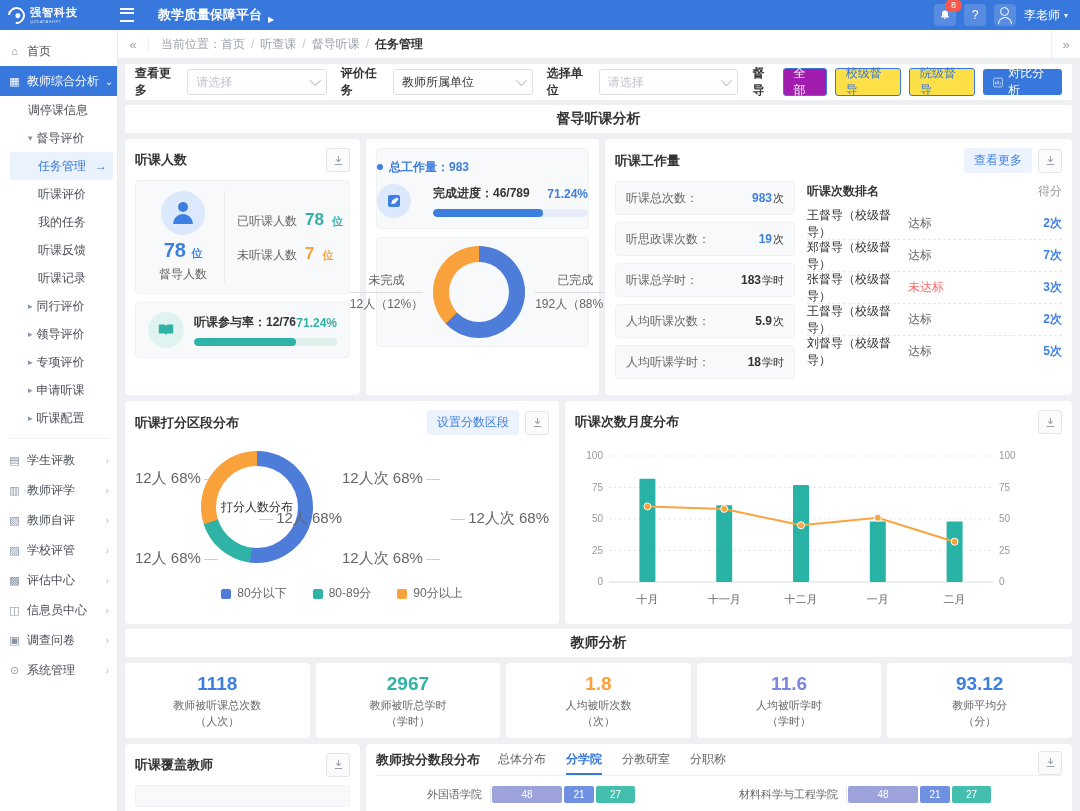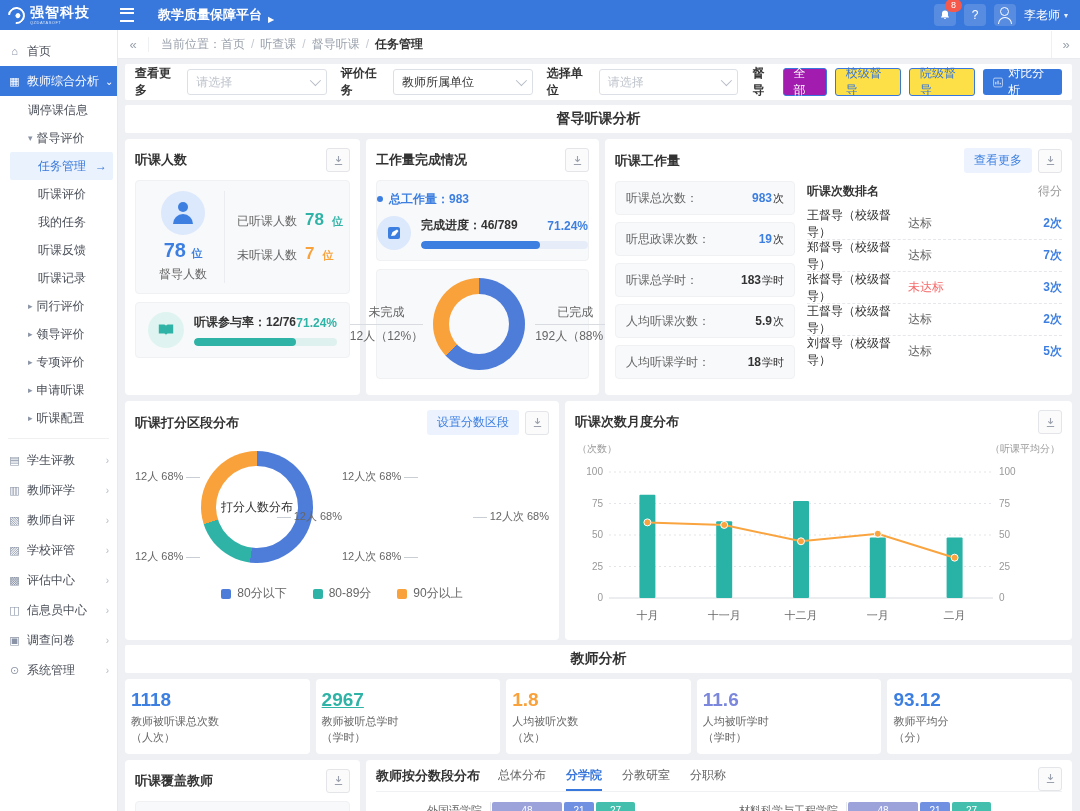--- a/index.html
+++ b/index.html
@@ -4,21 +4,21 @@
 <style>
   html,body{margin:0;padding:0;background:#EEF0F3}
   body{width:1080px;height:811px;overflow:hidden;font-family:"Liberation Sans","DejaVu Sans",sans-serif;font-size:12px;color:#333}
   .app{display:flex;flex-direction:column;height:811px}
   
   .header{height:30px;background:#3877DB;display:flex;align-items:center;color:#fff;flex:0 0 auto}
   .logo-zone{width:118px;box-sizing:border-box;display:flex;align-items:center;gap:5px;padding-left:8px}
   .logo-mark{width:17px;height:17px;border:2px solid #fff;border-radius:50%;border-left-color:transparent;transform:rotate(-40deg);box-sizing:border-box;position:relative}
   .logo-mark::after{content:"";position:absolute;left:5px;top:5px;width:5px;height:5px;background:#fff;border-radius:50%}
   .logo-txt{display:flex;flex-direction:column;line-height:1}
-  .logo-cn{font-size:14px;font-weight:bold;letter-spacing:1px}
+  .logo-cn{font-size:11px;font-weight:bold;letter-spacing:1px}
   .logo-en{font-size:4px;letter-spacing:.5px;opacity:.8;margin-top:2px}
   .hamburger{width:14px;height:10px;border-top:2px solid #fff;border-bottom:2px solid #fff;position:relative;margin:0 10px 0 2px;cursor:pointer}
   .hamburger::after{content:"";position:absolute;left:0;top:2px;width:100%;height:2px;background:#fff}
   .app-title{font-size:13px;font-weight:bold;margin-left:14px;display:flex;align-items:flex-end;gap:6px}
   .app-title .caret{font-size:8px}
   .hspacer{flex:1}
   .hicon{width:22px;height:22px;background:rgba(255,255,255,.16);border-radius:4px;display:flex;align-items:center;justify-content:center;margin-left:8px;position:relative;cursor:pointer;font-size:12px}
   .badge{position:absolute;top:-5px;right:-6px;min-width:13px;height:13px;background:#F5594C;border-radius:7px;font-size:9px;line-height:13px;text-align:center;padding:0 2px}
   .p-head{width:7px;height:7px;border:1.5px solid #fff;border-radius:50%}
   .p-body{width:12px;height:6px;border:1.5px solid #fff;border-bottom:none;border-radius:7px 7px 0 0;margin-top:1px}
@@ -89,21 +89,21 @@
   .rate-line{display:flex;align-items:center;margin-bottom:7px;white-space:nowrap}
   .rate-line .lb{color:#333;font-weight:bold}
   .rate-line .pct{margin-left:auto;font-weight:bold}
   .track{height:8px;border-radius:4px;background:#DFF1EE;overflow:hidden}
   .track .fill{height:100%;border-radius:4px;background:#2FB3A6;width:0}
   .track.blue{background:#E7EDF8}.track.blue .fill{background:#3D7FE0}
   
   .wk-top{padding:10px 0;margin-bottom:8px}
   .wk-total{color:#3D7FE0;font-weight:bold;margin-bottom:8px}
   .wk-total .dot{display:inline-block;width:6px;height:6px;border-radius:50%;background:#3D7FE0;margin-right:6px;vertical-align:1px}
-  .wk-line{display:flex;align-items:center;gap:10px}
+  .wk-line{display:flex;align-items:center;gap:22px}
   .wk-ic{width:34px;height:34px;background:#DCE8FB;border-radius:50%;display:flex;align-items:center;justify-content:center;flex:0 0 auto}
   .wk-main{flex:1}
   .wk-donut-box{padding:8px;display:flex;align-items:center;justify-content:center;gap:10px}
   .donut{border-radius:50%;position:relative;flex:0 0 auto}
   .donut .hole{position:absolute;background:#F8F9FB;border-radius:50%;left:50%;top:50%;transform:translate(-50%,-50%);display:flex;align-items:center;justify-content:center;color:#333}
   .donut.on-white .hole{background:#fff}
   .dlab{text-align:center;color:#666;white-space:nowrap}
   .dlab .tt{border-bottom:1px solid #D8DBE0;padding-bottom:3px;margin-bottom:3px}
   
   .wl-body{display:flex;gap:12px}
@@ -119,30 +119,30 @@
   .rk-row{display:flex;align-items:center;height:31px;border-bottom:1px dashed #E5E7EA}
   .rk-row:last-child{border-bottom:none}
   .rk-row .nm{flex:1;color:#333}
   .rk-row .st{width:110px;color:#666}
   .rk-row .st.warn{color:#F56C6C}
   .rk-row .scv{width:44px;text-align:right;color:#3D7FE0;font-weight:bold}
   
   .sd-body{display:flex;justify-content:space-around;padding:4px 0 0}
   .sd-group{position:relative;width:235px;height:128px}
   .sd-donut{position:absolute;left:66px;top:4px}
-  .sd-cap{position:absolute;color:#666;white-space:nowrap;font-size:11px}
+  .sd-cap{position:absolute;color:#666;white-space:nowrap;font-size:15px}
   .cline{display:inline-block;width:14px;height:1px;background:#C9CDD4;vertical-align:middle;margin:0 3px}
   .legend{display:flex;justify-content:center;gap:26px;margin-top:10px}
   .lg-item{display:flex;align-items:center;gap:6px;color:#666}
   .lg-sw{width:10px;height:10px;border-radius:2px}
   
   .axis-caps{display:flex;color:#999;font-size:10px;padding:0 2px;margin-bottom:2px}
   .axis-caps .r{margin-left:auto}
   
-  .stat-card{flex:1;background:#fff;border-radius:4px;padding:8px 6px;text-align:left}
+  .stat-card{flex:1;background:#fff;border-radius:4px;padding:8px 6px;text-align:center}
   .stat-val{font-size:19px;font-weight:bold;margin:2px 0 3px}
   .stat-lb{color:#666;font-size:11px;line-height:1.45}
   
   .tabs{display:flex;gap:20px;margin-left:18px;align-items:flex-end}
   .tab{color:#666;padding-bottom:5px;cursor:pointer;border-bottom:2px solid transparent}
   .tab.active{color:#3877DB;font-weight:bold;border-bottom-color:#3877DB}
   .seg-head{display:flex;align-items:center;border-bottom:1px solid #F0F1F3;margin:-2px 0 10px}
   .seg-head .card-title{padding-bottom:6px}
   .seg-cols{display:flex;gap:26px}
   .seg-col{flex:1;min-width:0}
@@ -383,28 +383,20 @@
                     <span class="pct t-teal">71.24%</span>
                   </div>
                 <div class="track">
                     <div class="fill" style="width: 71.24%;"></div>
                   </div>
               </div>
             </div>
           </div>
 
           <div class="card" style="width:233px;flex:0 0 auto">
-            <div class="card-head">
-              <span class="card-title">工作量完成情况</span>
-              <span class="dl-btn">
-                  <svg width="11" height="11" viewBox="0 0 12 12">
-                    <path d="M6 1v6M3.5 4.8 6 7.2 8.5 4.8M2 10.3h8" stroke="#9AA1AC" stroke-width="1.2" fill="none"></path>
-                  </svg>
-                </span>
-            </div>
             <div class="inbox wk-top">
               <div class="wk-total"><span class="dot"></span><span>总工作量：983</span></div>
               <div class="wk-line">
                 <span class="wk-ic">
                     <svg width="16" height="16" viewBox="0 0 16 16">
                       <rect x="2" y="2" width="12" height="12" rx="2" fill="#3D7FE0"></rect>
                       <path d="M5 11l1.5-4L11 4.5 12.5 6 9 10.5 5 11z" fill="#fff"></path>
                     </svg>
                   </span>
                 <div class="wk-main">
@@ -549,24 +541,20 @@
           </div>
 
           <div class="card" style="flex:1;min-width:0">
             <div class="card-head">
               <span class="card-title">听课次数月度分布</span>
               <span class="dl-btn">
                   <svg width="11" height="11" viewBox="0 0 12 12">
                     <path d="M6 1v6M3.5 4.8 6 7.2 8.5 4.8M2 10.3h8" stroke="#9AA1AC" stroke-width="1.2" fill="none"></path>
                   </svg>
                 </span>
-            </div>
-            <div class="axis-caps">
-              <span>（次数）</span>
-              <span class="r">（听课平均分）</span>
             </div>
             <div id="monthly-chart"><svg width="452" height="170">
                   <line x1="34" x2="418" y1="140" y2="140" stroke="#D8DBE0" stroke-dasharray=""></line>
                   <text x="28" y="143" text-anchor="end" font-size="10" fill="#999">0</text>
                   <text x="424" y="143" text-anchor="start" font-size="10" fill="#999">0</text>
                   <line x1="34" x2="418" y1="108.5" y2="108.5" stroke="#E2E5EA" stroke-dasharray="2,3"></line>
                   <text x="28" y="111.5" text-anchor="end" font-size="10" fill="#999">25</text>
                   <text x="424" y="111.5" text-anchor="start" font-size="10" fill="#999">25</text>
                   <line x1="34" x2="418" y1="77" y2="77" stroke="#E2E5EA" stroke-dasharray="2,3"></line>
                   <text x="28" y="80" text-anchor="end" font-size="10" fill="#999">50</text>
@@ -603,21 +591,21 @@
 
         <div class="row" id="teacher-stats-row">
             <div class="stat-card">
               <div class="stat-val" style="color: rgb(61, 127, 224);">1118</div>
               <div class="stat-lb">
                 <div>教师被听课总次数</div>
                 <div>（人次）</div>
               </div>
             </div>
             <div class="stat-card">
-              <div class="stat-val" style="color: rgb(47, 179, 166); text-decoration: underline;">2967</div>
+              <div class="stat-val" style="color: rgb(47, 179, 166);">2967</div>
               <div class="stat-lb">
                 <div>教师被听总学时</div>
                 <div>（学时）</div>
               </div>
             </div>
             <div class="stat-card">
               <div class="stat-val" style="color: rgb(249, 161, 58);">1.8</div>
               <div class="stat-lb">
                 <div>人均被听次数</div>
                 <div>（次）</div>

